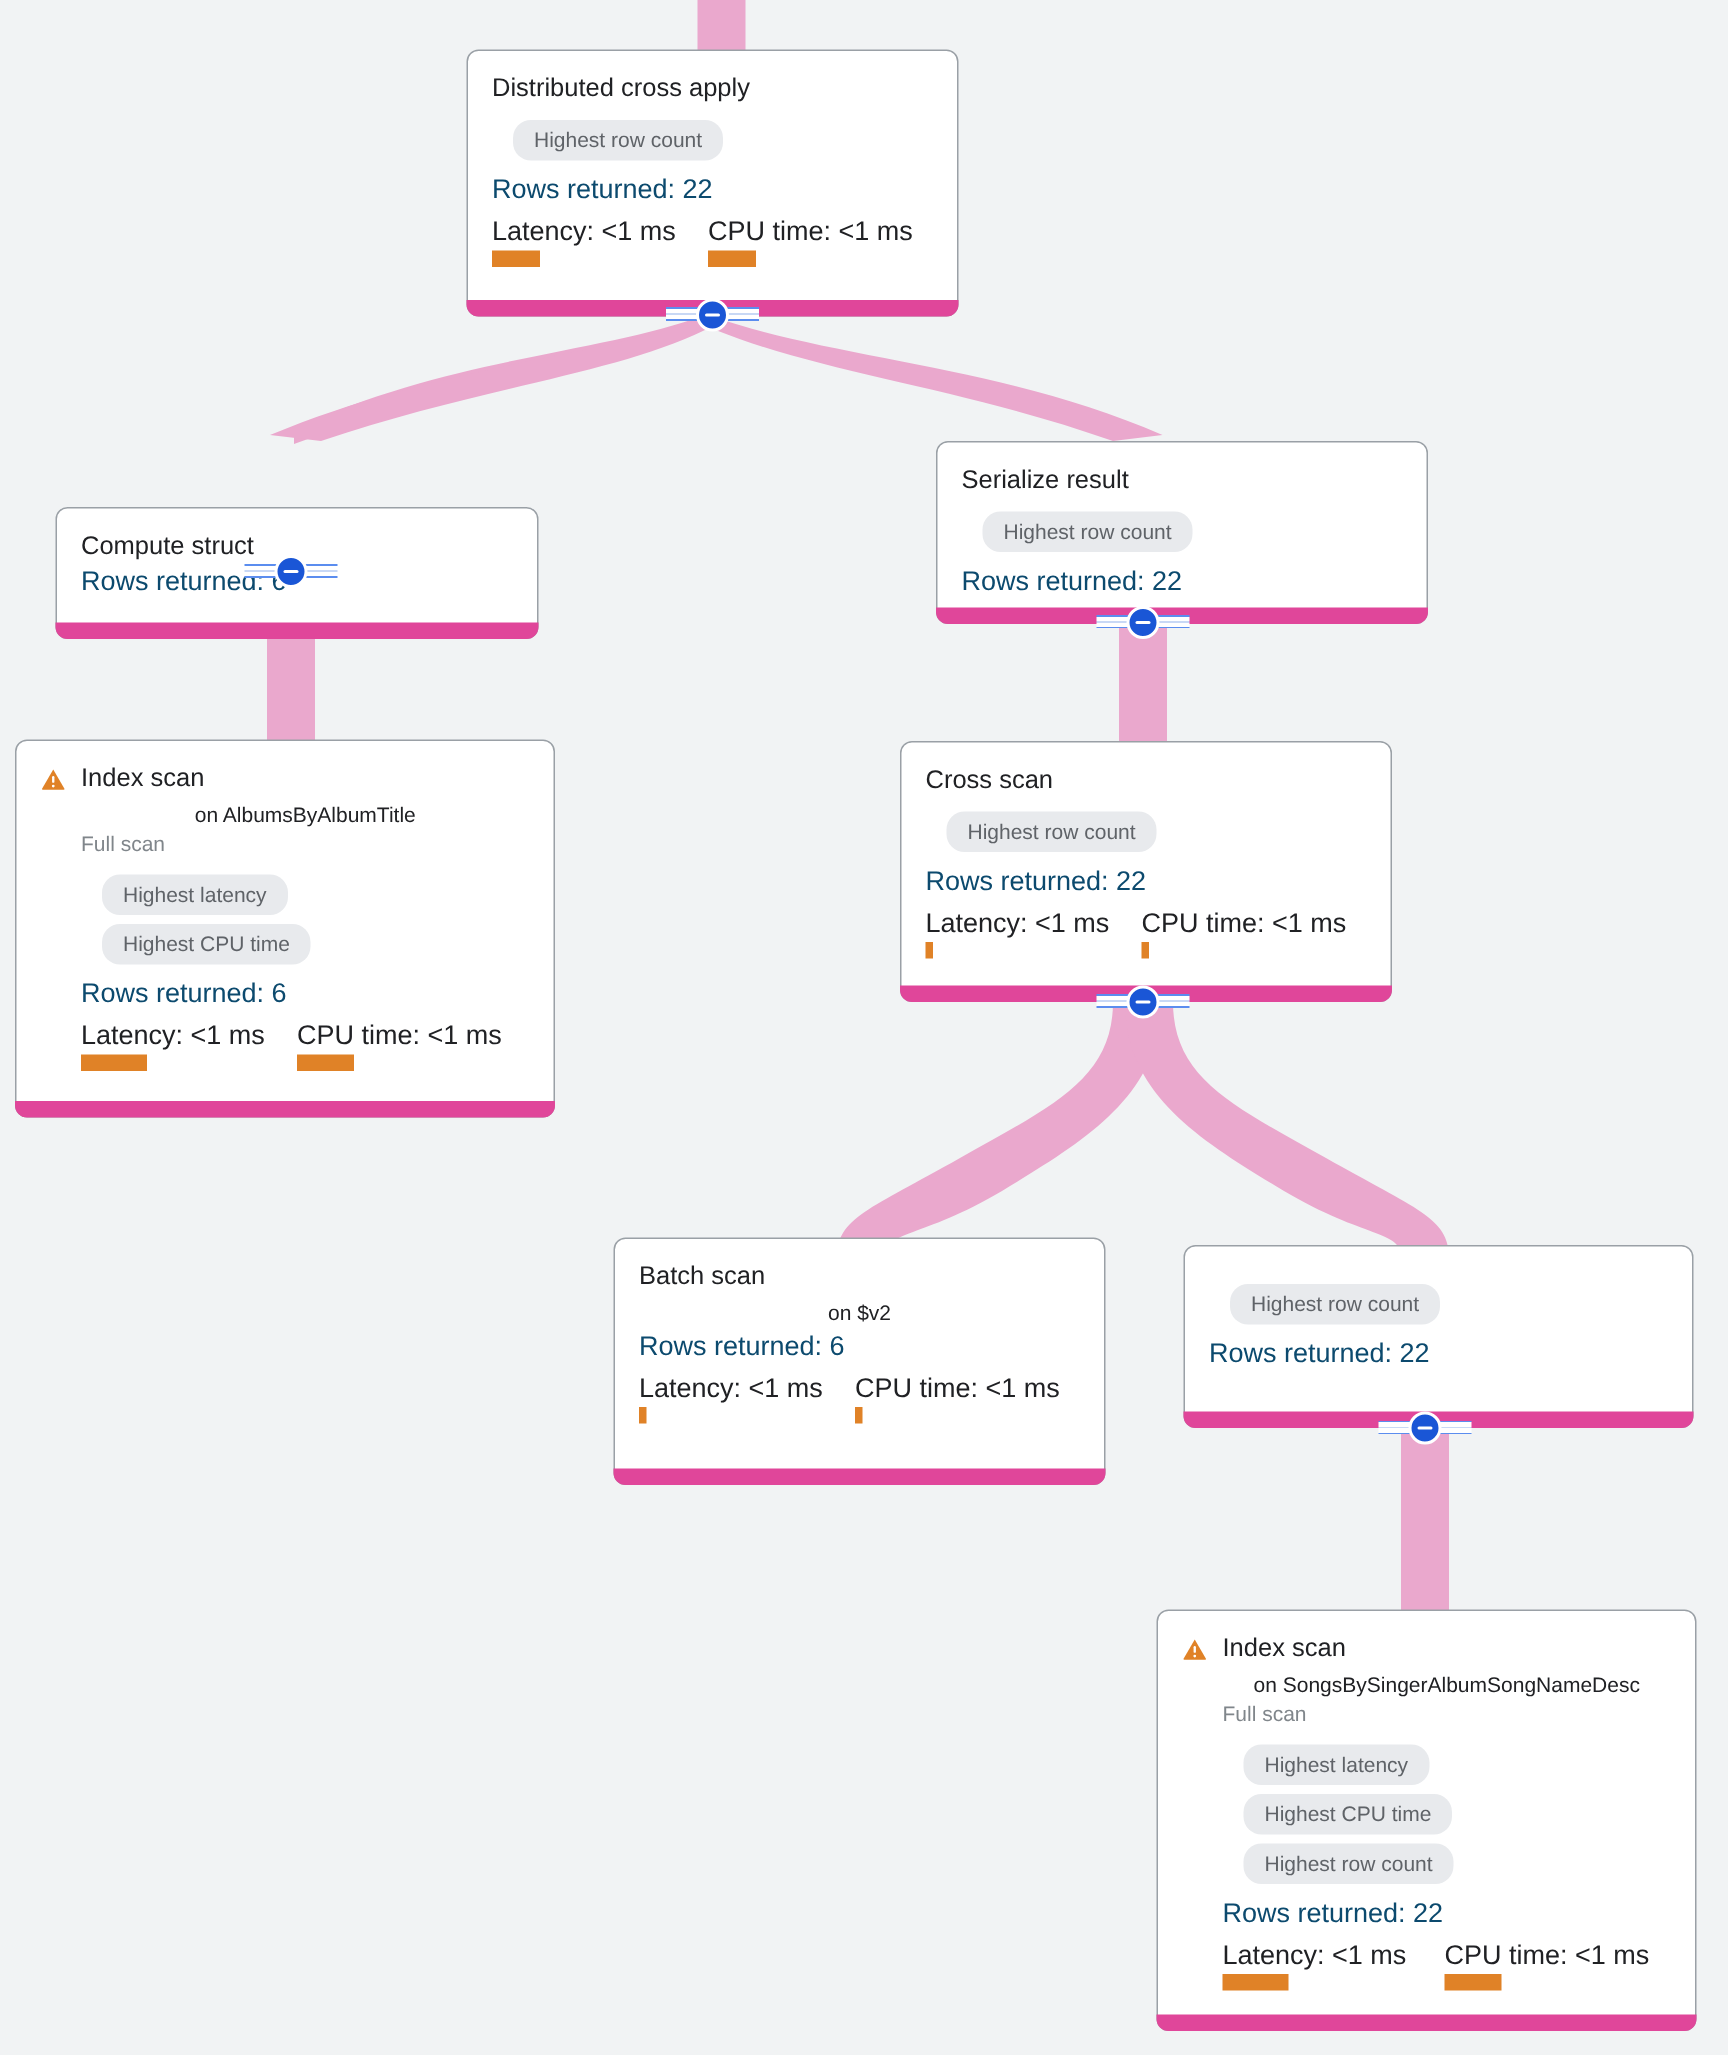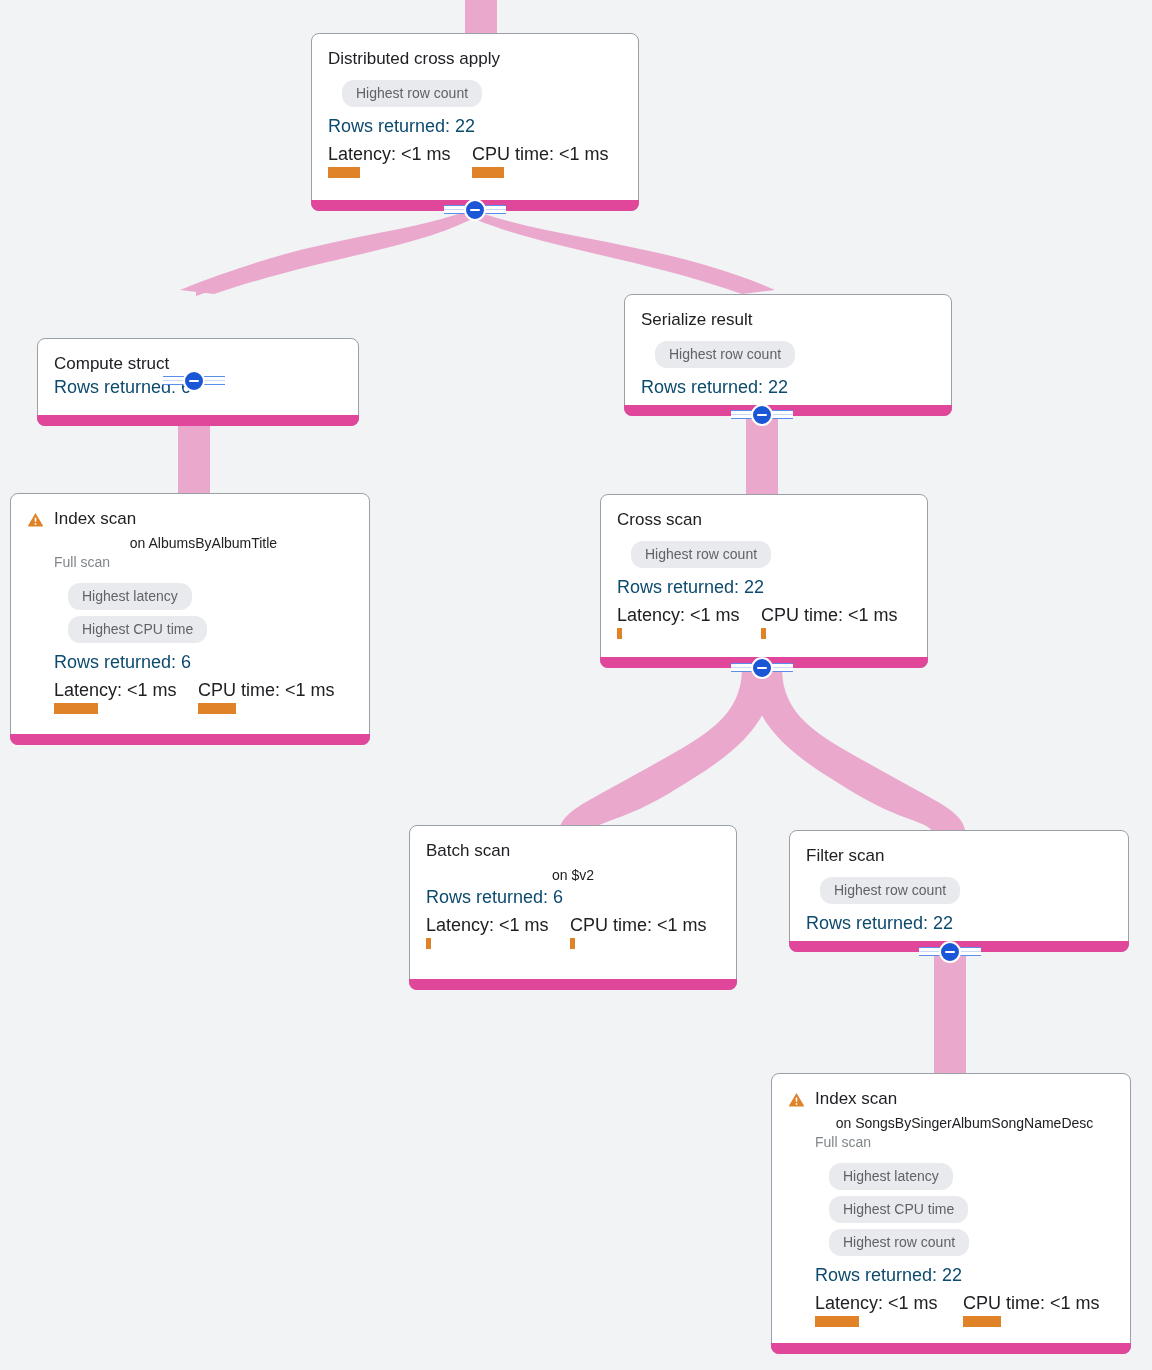--- a/index.html
+++ b/index.html
@@ -315,21 +315,20 @@
           </div>
         </div>
       </div>
     </div>
     <div class="node-bar"></div>
   </div>
 
   <div class="node" style="left:789px; top:830px; width:340px; height:122px;">
     <div class="node-head">
       <div class="node-body">
-        <div class="node-title">Filter scan</div>
         <div class="chips">
           <span class="chip">Highest row count</span>
         </div>
         <div class="rows">Rows returned: 22</div>
       </div>
     </div>
     <div class="node-bar"></div>
   </div>
   <div class="collapse-rail" style="left:919px; top:952px; width:62px;"></div>
   <div class="collapse-btn" style="left:950px; top:952px;"></div>

